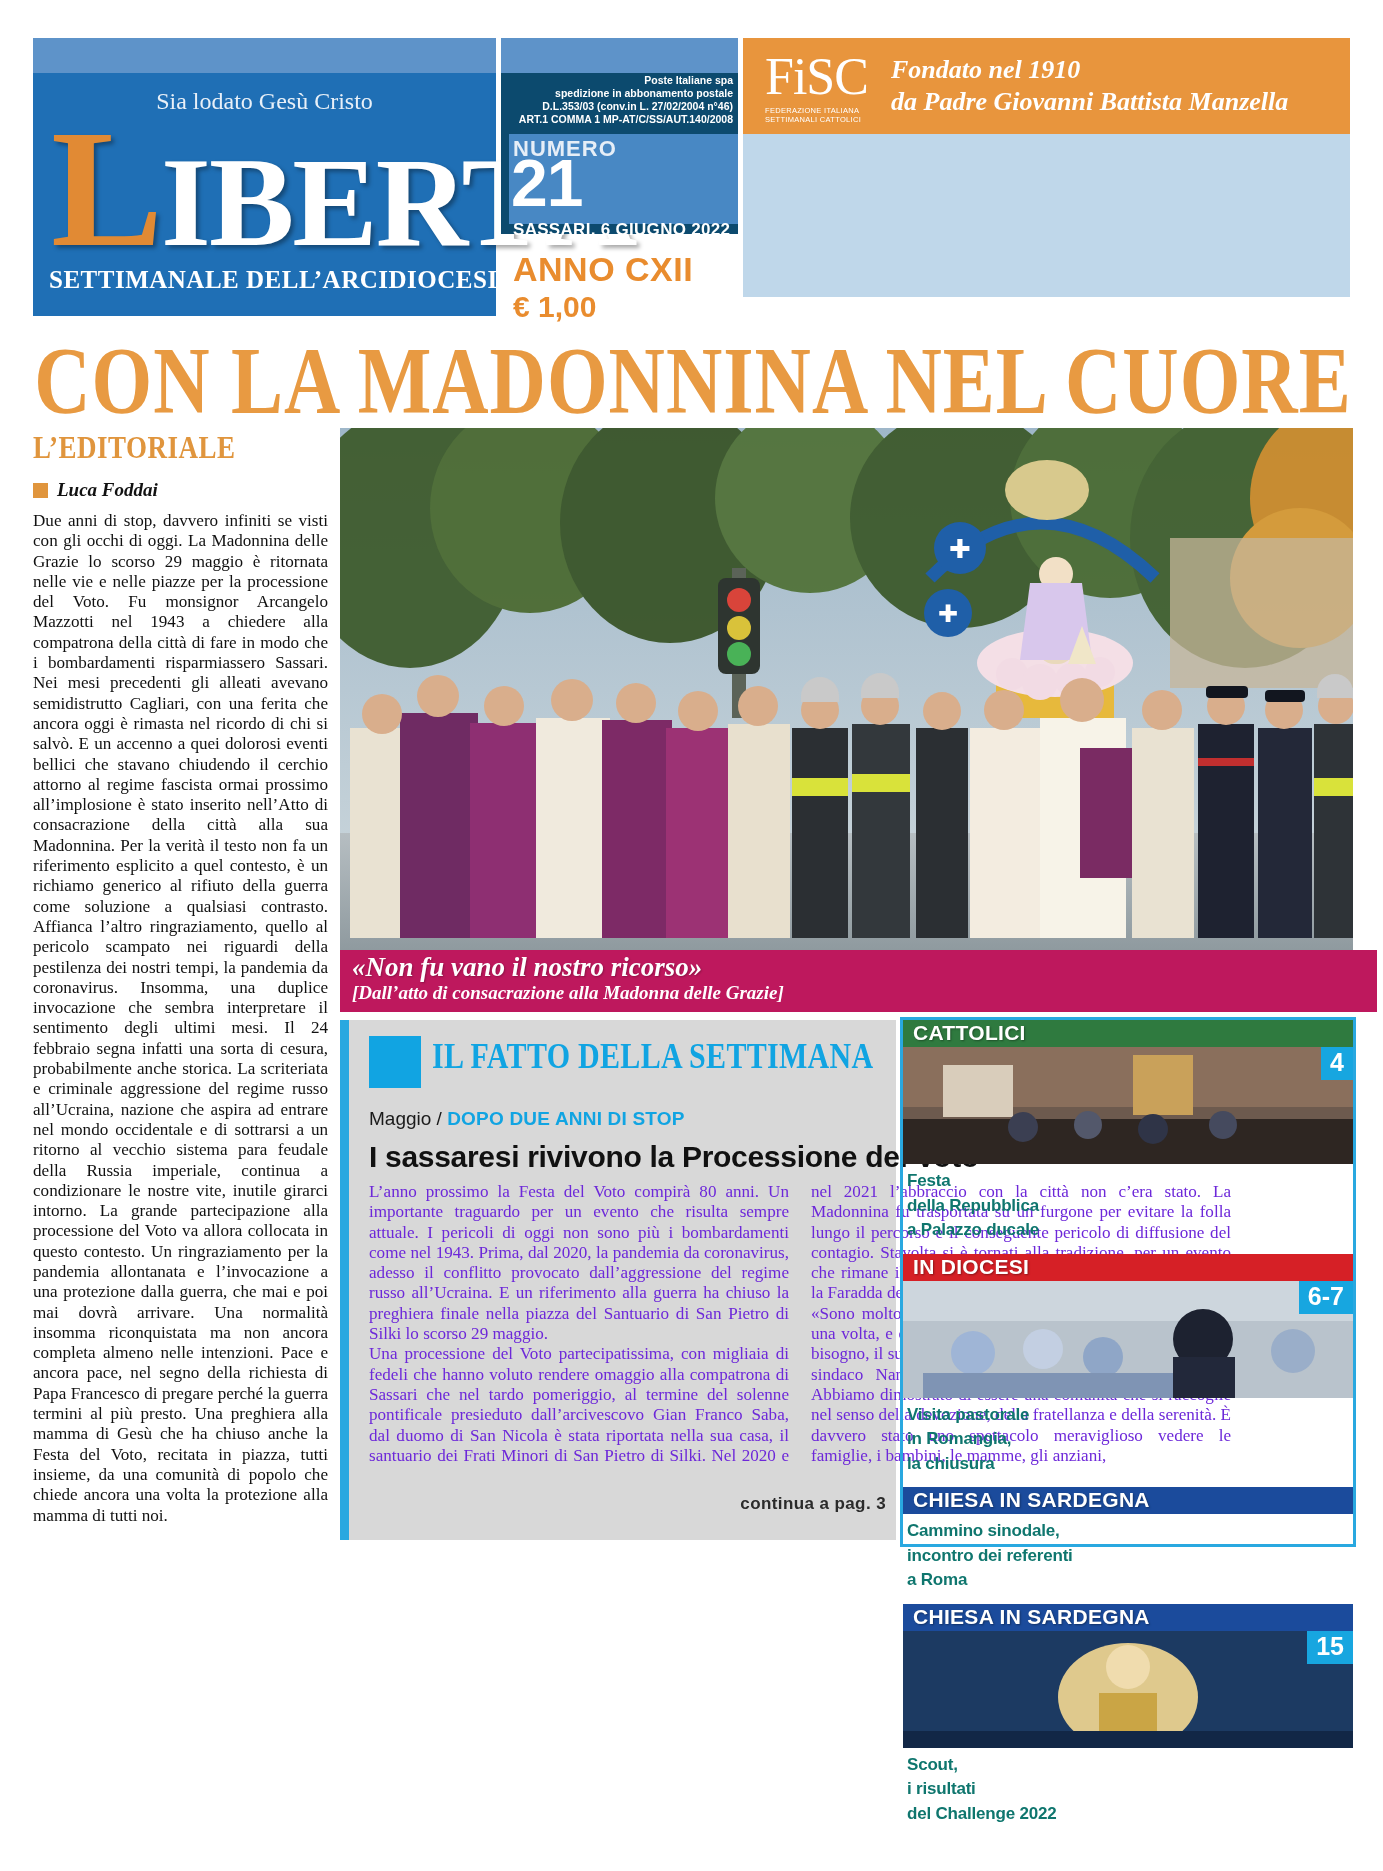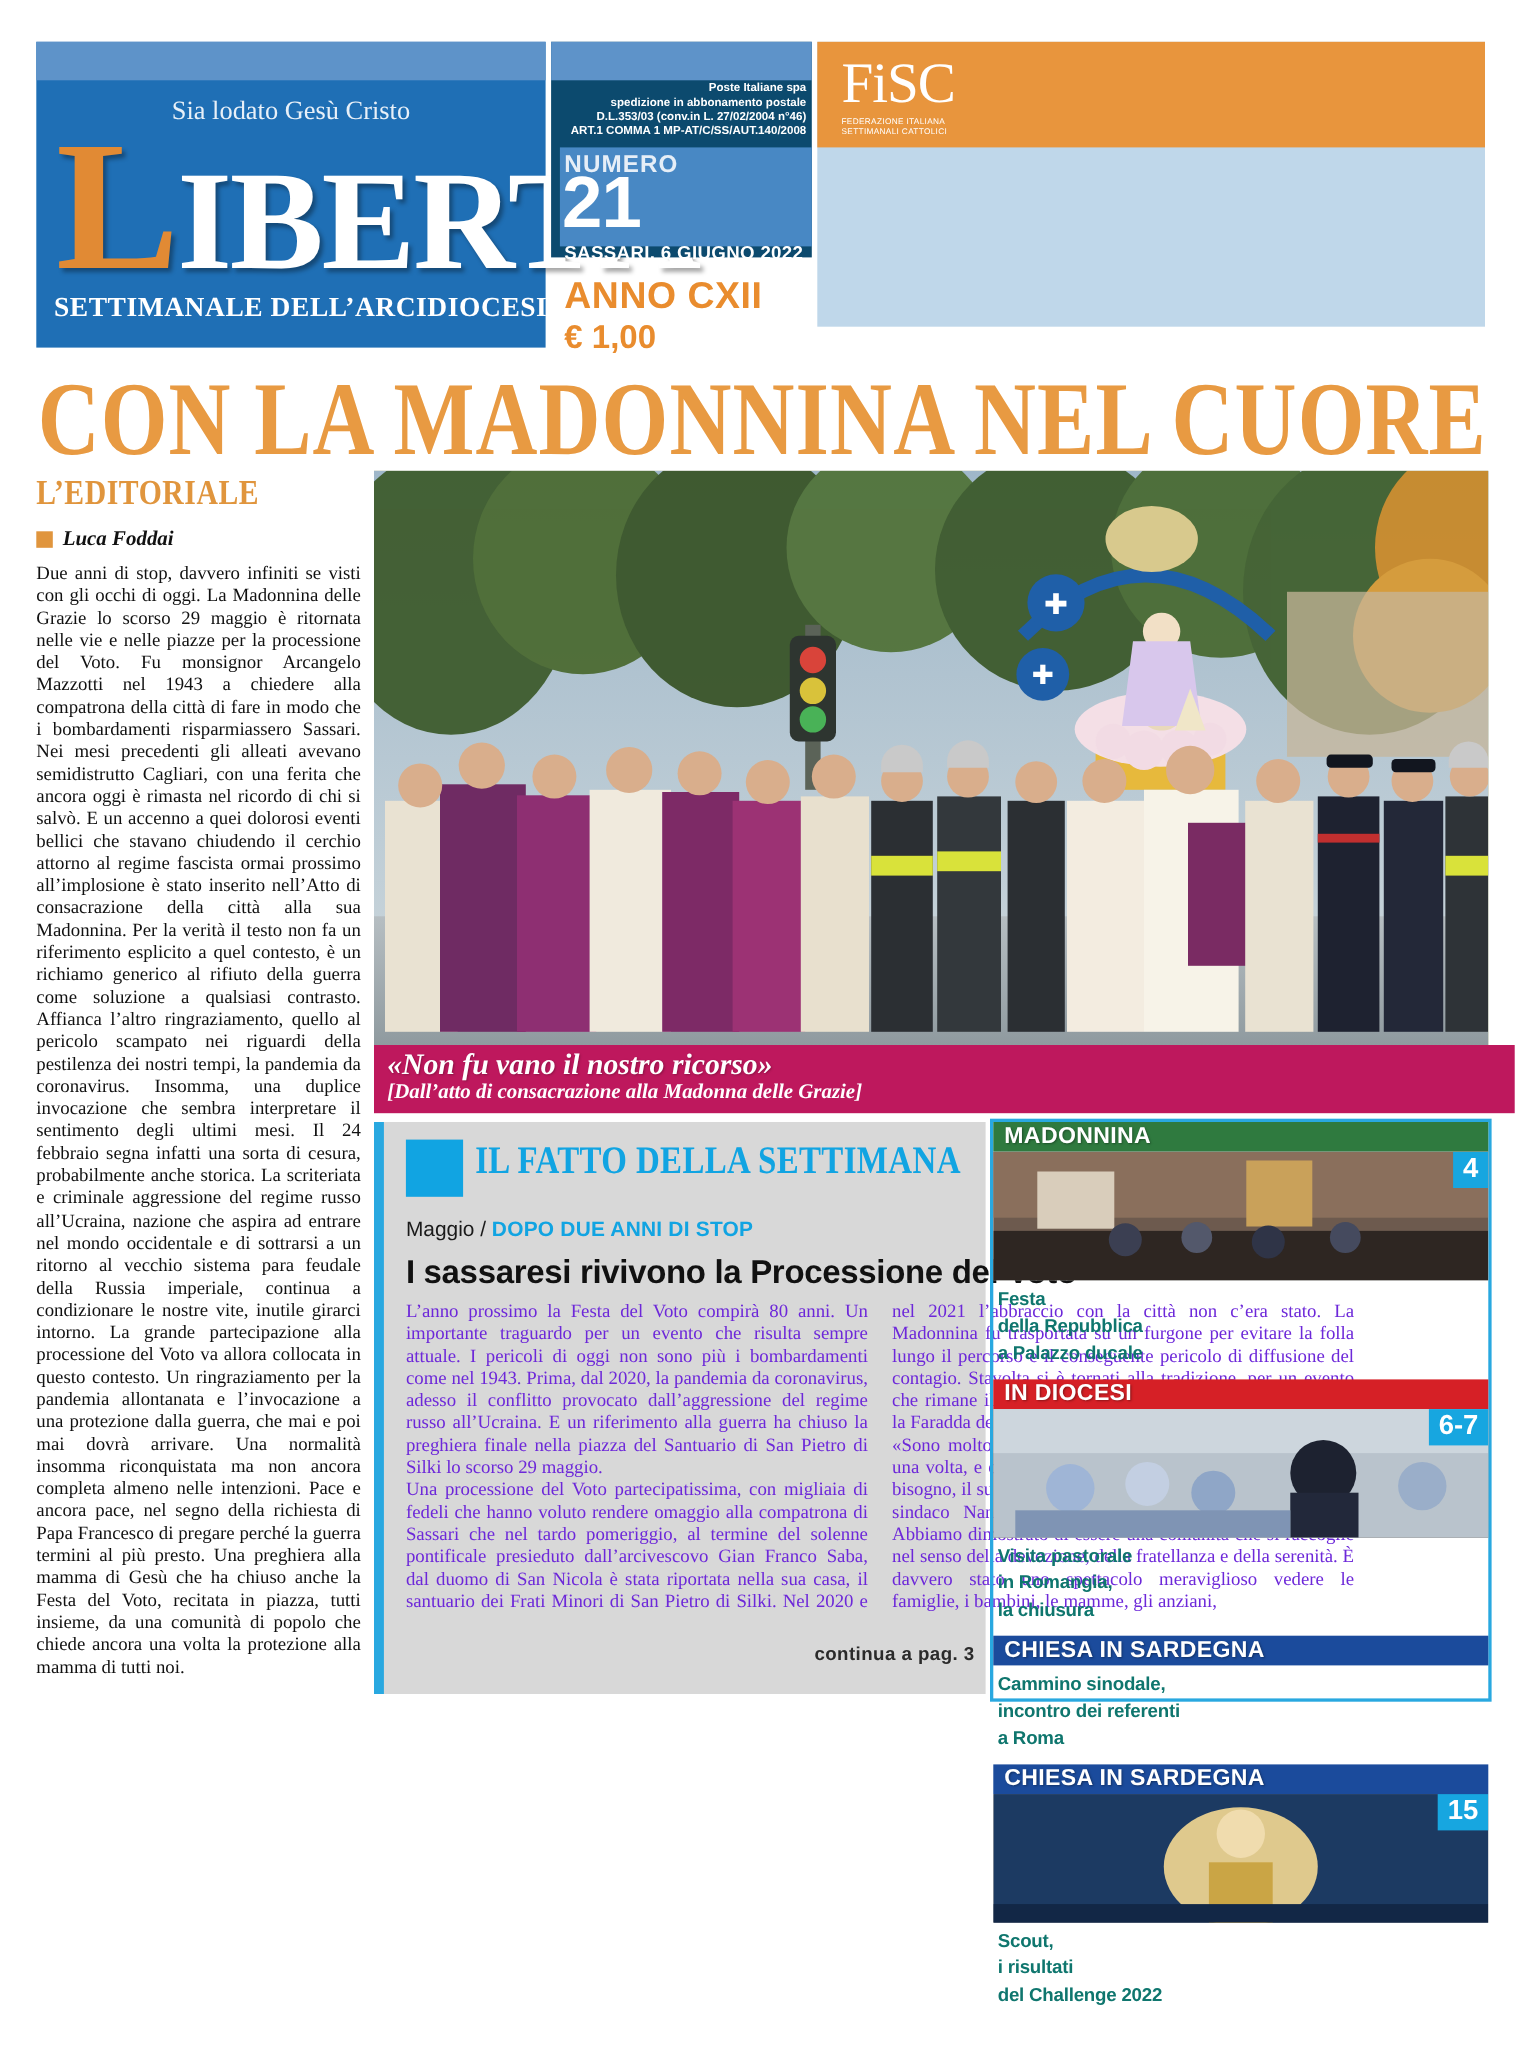--- a/index.html
+++ b/index.html
@@ -104,20 +104,24 @@
     <div class="mh-anno">ANNO CXII</div>
     <div class="mh-price">€ 1,00</div>
   </div>
 
   <div class="mh-right">
     <div class="mh-fisc">
       <div class="fisc-logo">
         <div class="fisc-mark">FiSC</div>
         <div class="fisc-cap" style="white-space:pre-line">FEDERAZIONE ITALIANA
 SETTIMANALI CATTOLICI</div>
+      </div>
+      <div class="fisc-found">
+        <div>Fondato nel 1910</div>
+        <div>da Padre Giovanni Battista Manzella</div>
       </div>
     </div>
   </div>
 </div>
 
 <div class="bighead">CON LA MADONNINA NEL CUORE</div>
 
 <div class="edit-col">
   <div class="edit-title">L’EDITORIALE</div>
   <div class="edit-by">
@@ -258,21 +262,21 @@
   <div class="story-cols" style="white-space:pre-line">L’anno prossimo la Festa del Voto compirà 80 anni. Un importante traguardo per un evento che risulta sempre attuale. I pericoli di oggi non sono più i bombardamenti come nel 1943. Prima, dal 2020, la pandemia da coronavirus, adesso il conflitto provocato dall’aggressione del regime russo all’Ucraina. E un riferimento alla guerra ha chiuso la preghiera finale nella piazza del Santuario di San Pietro di Silki lo scorso 29 maggio.
 Una processione del Voto partecipatissima, con migliaia di fedeli che hanno voluto rendere omaggio alla compatrona di Sassari che nel tardo pomeriggio, al termine del solenne pontificale presieduto dall’arcivescovo Gian Franco Saba, dal duomo di San Nicola è stata riportata nella sua casa, il santuario dei Frati Minori di San Pietro di Silki. Nel 2020 e nel 2021 l’abbraccio con la città non c’era stato. La Madonnina fu trasportata su un furgone per evitare la folla lungo il percorso e il conseguente pericolo di diffusione del contagio. Stavolta si è tornati alla tradizione, per un evento che rimane il secondo per partecipazione, dopo ovviamente la Faradda del 14 agosto.
 «Sono molto orgoglioso di Sassari che ha mostrato ancora una volta, e oggi in maniera eccezionale perché si sentiva il bisogno, il suo lato più bello, il suo lato migliore – ha detto il sindaco Nanni Campus, al termine della cerimonia –. Abbiamo dimostrato di essere una comunità che si raccoglie nel senso della devozione, della fratellanza e della serenità. È davvero stato uno spettacolo meraviglioso vedere le famiglie, i bambini, le mamme, gli anziani,</div>
 </div>
 <div class="story-cont">continua a pag. 3</div>
 
 <div class="frame-out"></div>
 <div class="side" id="sidebar">
     <div class="sbox">
       <div class="sbar" style="background:#2f7a3f">
-        <span>MADONNINA</span>
+        <span>CATTOLICI</span>
       </div>
       <div class="sthumb"><svg width="450" height="117" viewBox="0 0 450 117" xmlns="http://www.w3.org/2000/svg">
           <rect width="450" height="117" fill="#6d5a4e"></rect>
           <rect x="0" y="0" width="450" height="60" fill="#8a6f5c"></rect>
           <rect x="40" y="18" width="70" height="52" fill="#d9cdbb"></rect>
           <rect x="230" y="8" width="60" height="60" fill="#c9a15a"></rect>
           <rect x="0" y="72" width="450" height="45" fill="#2e2622"></rect>
           <circle cx="120" cy="80" r="15" fill="#3b3f52"></circle>
           <circle cx="185" cy="78" r="14" fill="#53586b"></circle>
           <circle cx="250" cy="82" r="15" fill="#2f3447"></circle>

